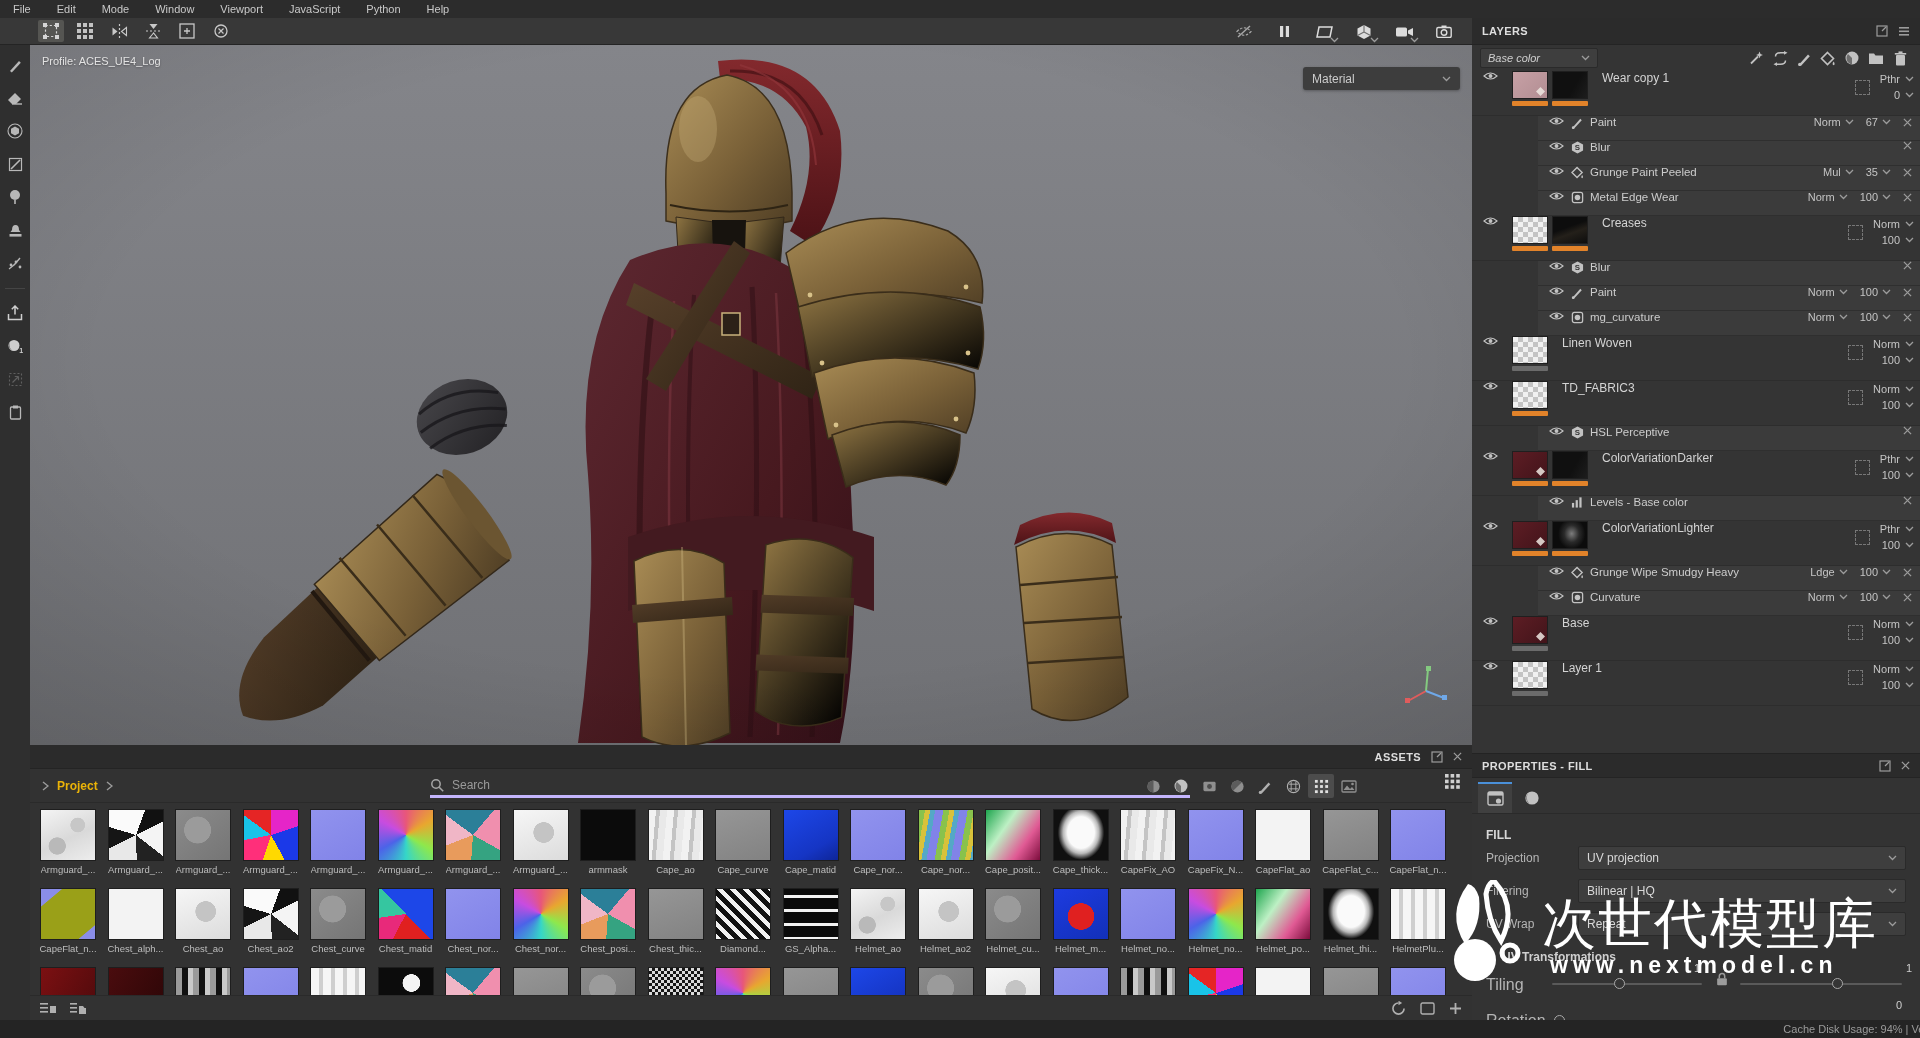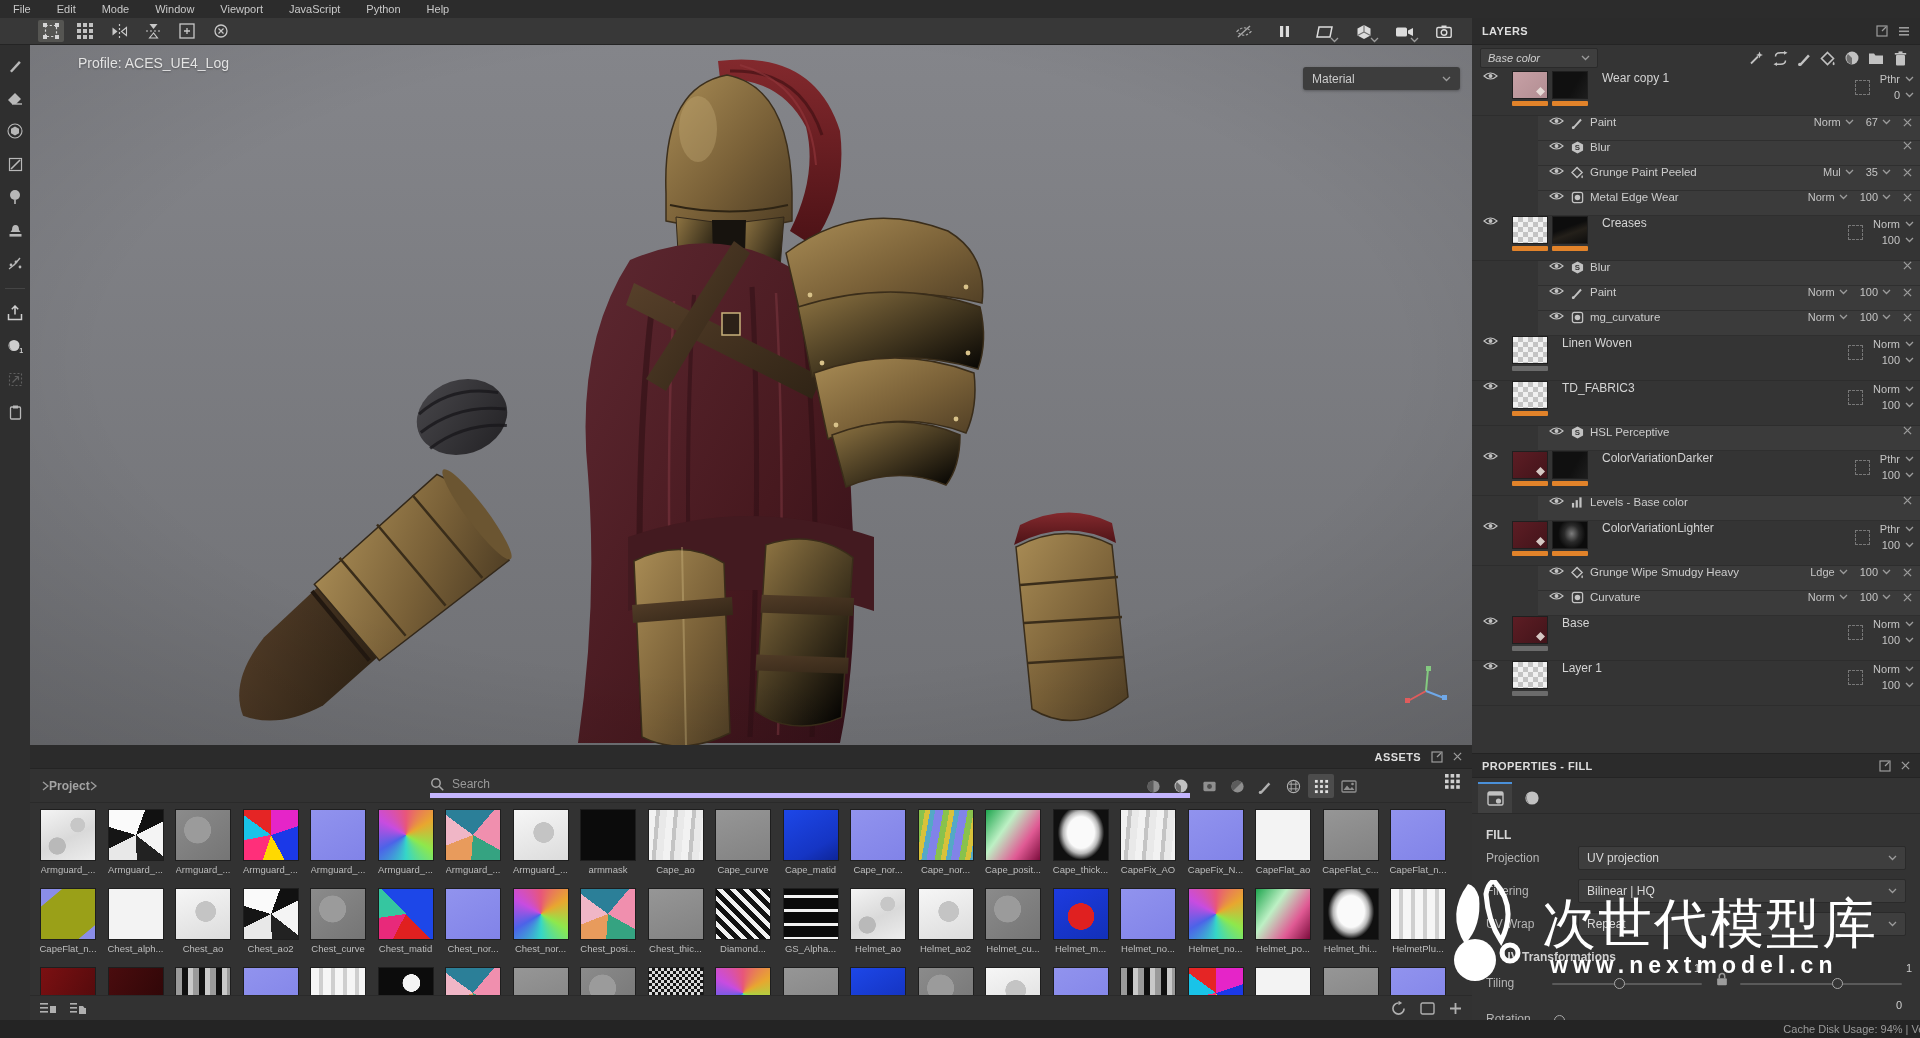--- a/index.html
+++ b/index.html
@@ -25,22 +25,22 @@
   
   .toolrail { position:absolute; left:0; top:45px; width:30px; height:993px; background:#2f2f2f;
     display:flex; flex-direction:column; align-items:center; padding-top:8px; z-index:15; }
   .rail-btn { width:24px; height:24px; margin-bottom:9px; display:flex; align-items:center; justify-content:center; border-radius:2px; }
   .rail-btn.dim { opacity:.35; }
   .rail-sep { width:20px; height:1px; background:#454545; margin:4px 0 12px 0; }
 
   
   .viewport { position:absolute; left:30px; top:45px; width:1442px; height:700px;
     background:linear-gradient(#84858a, #707175); overflow:hidden; z-index:5; }
-  .profile-label { position:absolute; left:12px; top:10px; font-size:14px; color:#e3e3e3;
-    text-shadow:0 1px 2px rgba(0,0,0,.35);margin-left:36px; }
+  .profile-label { position:absolute; left:12px; top:10px; font-size:11px; color:#e3e3e3;
+    text-shadow:0 1px 2px rgba(0,0,0,.35); }
   .material-dd { position:absolute; right:12px; top:22px; width:157px; height:23px; background:#3d3d3d;
     border-radius:3px; display:flex; align-items:center; padding:0 9px; box-shadow:0 1px 3px rgba(0,0,0,.3); }
   .material-dd span.lbl { flex:1; font-size:12px; color:#cccccc; }
   .model-svg { position:absolute; left:0; top:0; }
   .gizmo { position:absolute; right:22px; bottom:38px; }
 
   
   .rightcol { position:absolute; left:1472px; top:18px; width:448px; height:1002px; background:#343434; z-index:25; }
   .panel-head { height:27px; background:#2b2b2b; display:flex; align-items:center; padding:0 10px;
     border-bottom:1px solid #242424; }
@@ -96,31 +96,31 @@
   .prow { position:absolute; left:14px; right:14px; height:24px; display:flex; align-items:center; }
   .prow .plabel { width:92px; font-size:12px; color:#b5b5b5; }
   .pdd { flex:1; height:24px; background:#3e3e3e; border:1px solid #2a2a2a; border-radius:2px;
     display:flex; align-items:center; padding:0 8px; }
   .pdd .lbl { flex:1; font-size:12px; color:#d8d8d8; }
   .uvt-head { position:absolute; left:14px; display:flex; align-items:center; font-size:12px; font-weight:bold; color:#cfcfcf; }
   .uvt-head .chevgap { margin-right:7px; display:flex; }
   .sliderline { position:absolute; height:2px; background:#5a5a5a; border-radius:1px; }
   .knob { position:absolute; width:11px; height:11px; border-radius:50%; background:#353535; border:1.5px solid #a9a9a9; top:-5px; }
   .sliderval { position:absolute; font-size:11px; color:#cfcfcf; }
-  .plabel-f { position:absolute; font-size:12px; color:#b5b5b5; }
+  .plabel-f { position:absolute; font-size:16px; color:#b5b5b5; }
   .lockwrap { position:absolute; display:flex; }
 
   
   .assets { position:absolute; left:30px; top:745px; width:1442px; height:275px; background:#323232; z-index:18; overflow:hidden; }
   .assets .panel-head { height:24px; background:#2b2b2b;text-align:right; }
   .assets-toolbar { height:34px; display:flex; align-items:center; position:relative; border-bottom:1px solid #2a2a2a; }
   .crumb { display:flex; align-items:center; margin-left:12px; }
-  .crumb .txt { font-size:12px; font-weight:bold; color:#a3a3a3; margin:0 0; }
+  .crumb .txt { font-size:12px; font-weight:bold; color:#eab308; margin:0 8px; }
   .searchbox { position:absolute; left:400px; top:5px; width:760px; height:24px; display:flex; align-items:center;
-    border-bottom:5px solid #c4b5fd; }
+    border-bottom:3px solid #c4b5fd; }
   .searchbox input { background:transparent; border:none; outline:none; color:#cfcfcf; font-size:12px;
     margin-left:8px; width:700px; font-family:"Liberation Sans",sans-serif; }
   .searchbox input::placeholder { color:#9a9a9a; }
   .afilters { position:absolute; right:110px; top:0; height:34px; display:flex; align-items:center; }
   .afilters .fbtn { width:26px; height:24px; display:flex; align-items:center; justify-content:center; margin-left:2px; border-radius:2px; }
   .afilters .fbtn.sel { background:#4c4c4c; }
   .agridbtn { position:absolute; right:12px; top:5px; }
   .agrid { position:absolute; left:10px; top:64px; right:4px; bottom:0; overflow:hidden; }
   .arow { display:flex; margin-bottom:13px; }
   .acell { width:56px; margin-right:11.5px; flex:none; display:flex; flex-direction:column; align-items:center; }

